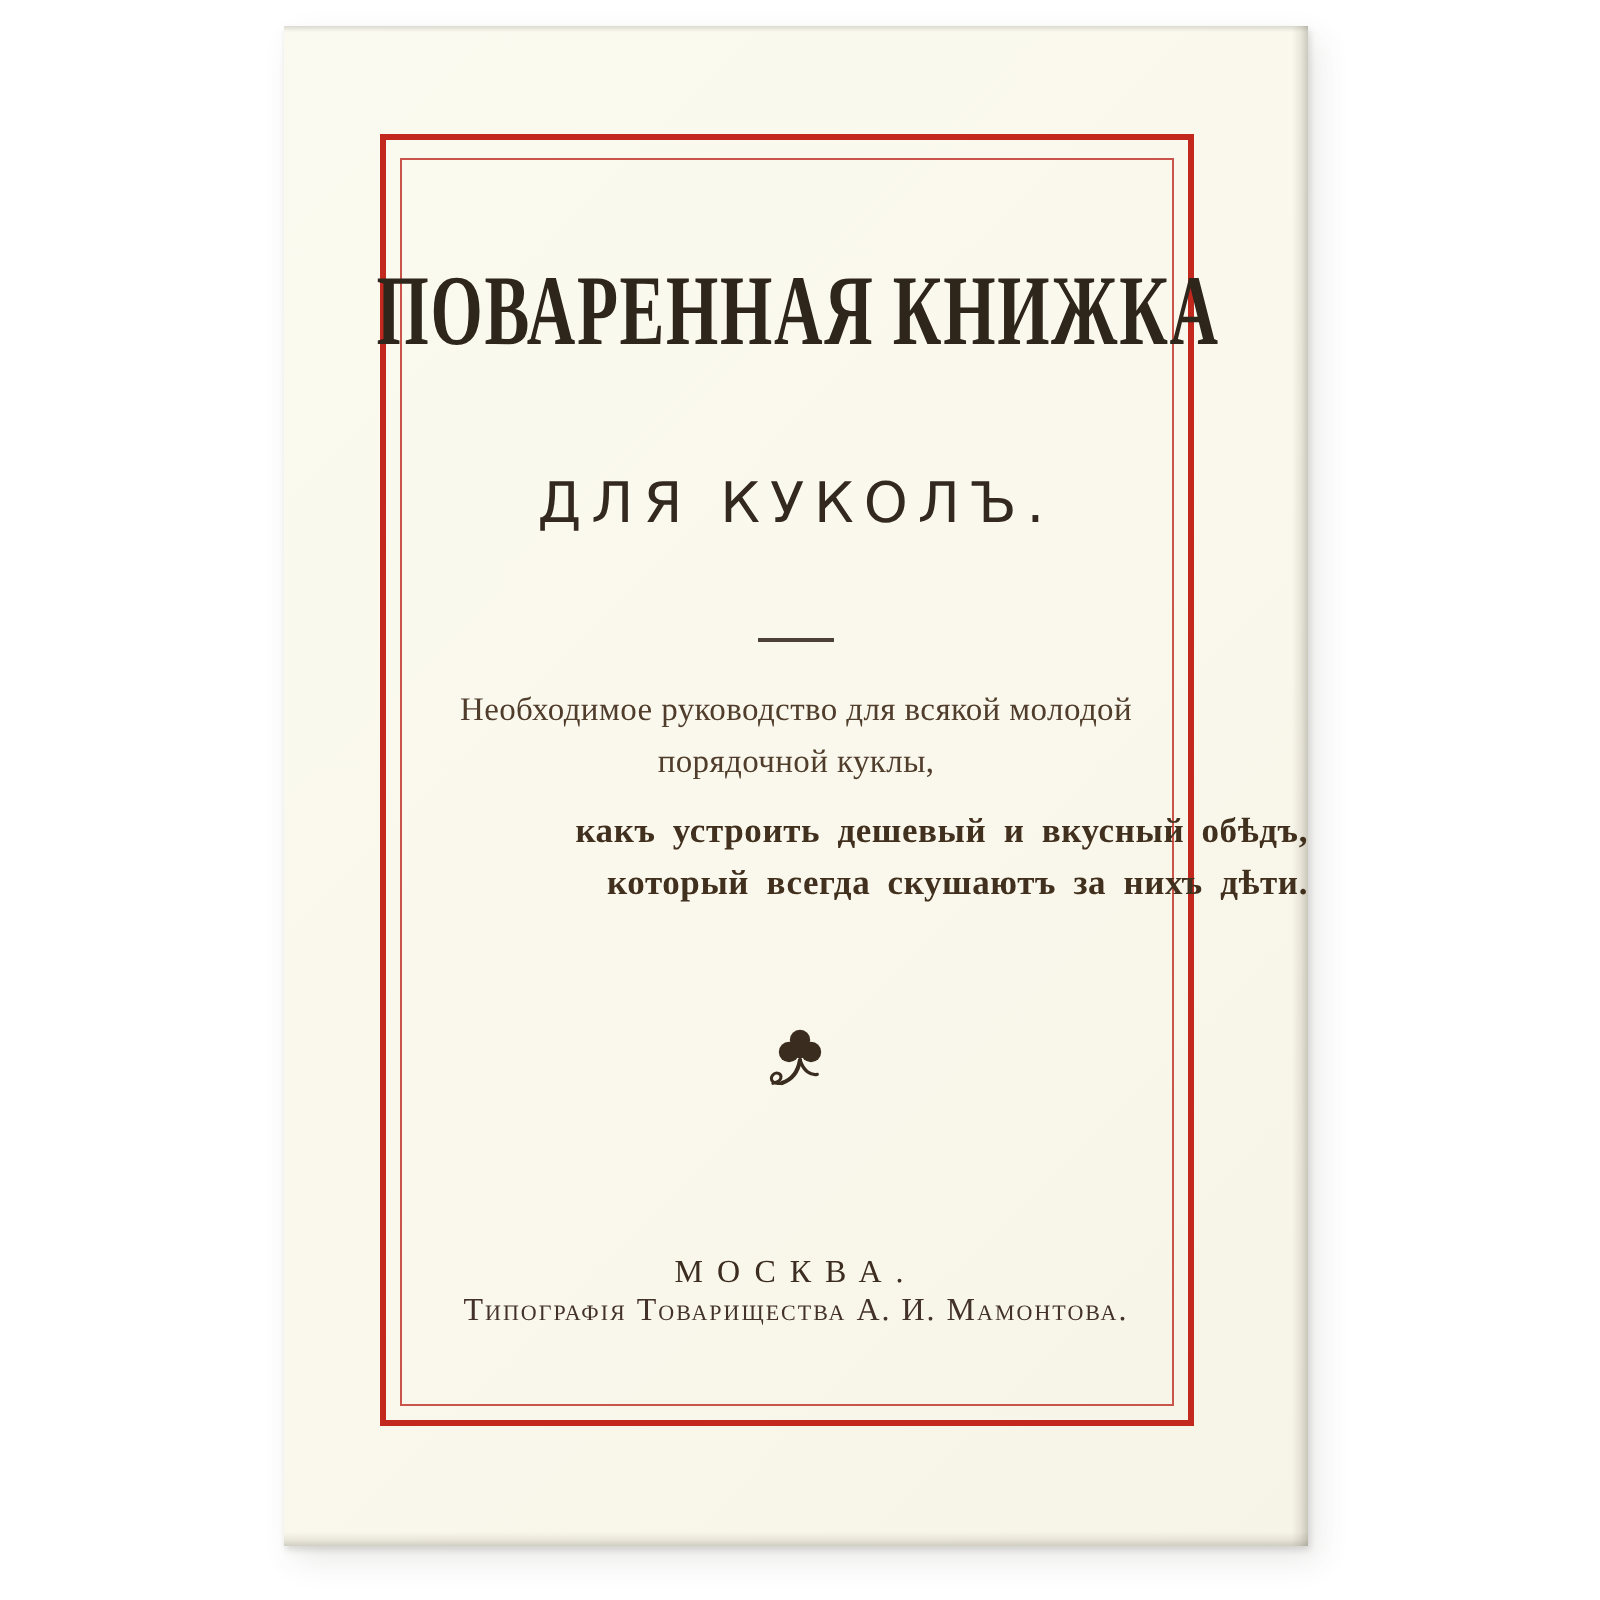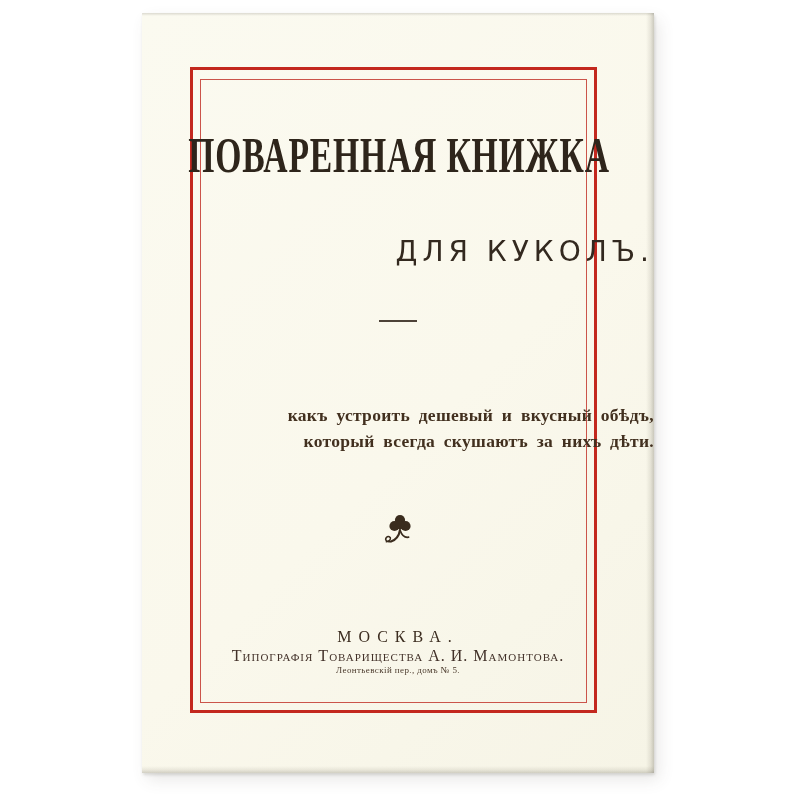--- a/index.html
+++ b/index.html
@@ -23,21 +23,21 @@
     border:1.5px solid #cb544a;box-sizing:border-box;}
 
   .abs{position:absolute;left:0;right:0;text-align:center;}
 
   .title{top:122px;color:#2e251b;font-weight:700;font-size:41px;line-height:1;
     white-space:nowrap;}
   .title .squeeze{display:inline-block;transform:scale(.82,1.22);transform-origin:50% 50%;
     letter-spacing:1px;}
 
   .subtitle{top:222px;font-family:"DejaVu Sans", sans-serif;font-size:28px;color:#33291f;
-    letter-spacing:5px;white-space:nowrap;text-align:right;}
+    letter-spacing:5px;white-space:nowrap;}
 
   .divider{top:295px;}
   .divider .rule{display:inline-block;width:38px;height:2.4px;background:#4d4238;}
 
   .lead{top:329px;font-size:16.5px;line-height:1.55;color:#503d2c;letter-spacing:.2px;}
   .lead .inner{display:inline-block;max-width:400px;}
 
   .lead2{top:389px;font-size:17.5px;font-weight:700;line-height:1.5;color:#42301f;
     letter-spacing:.3px;word-spacing:4px;text-align:right;}
   .lead2 .inner{display:inline-block;max-width:420px;}
@@ -64,20 +64,23 @@
     <div class="abs title">
       <span class="squeeze">ПОВАРЕННАЯ КНИЖКА</span>
     </div>
 
     <div class="abs subtitle">ДЛЯ КУКОЛЪ.</div>
 
     <div class="abs divider">
       <span class="rule"></span>
     </div>
 
+    <div class="abs lead">
+      <span class="inner">Необходимое руководство для всякой молодой порядочной куклы,</span>
+    </div>
 
     <div class="abs lead2">
       <span class="inner">какъ устроить дешевый и вкусный обѣдъ, который всегда скушаютъ за нихъ дѣти.</span>
     </div>
 
     <div class="abs ornament">
       <svg width="34" height="38" viewBox="0 0 34 38" aria-hidden="true">
         <g fill="#3a2c1e">
           <circle cx="19" cy="9" r="5.1"></circle>
           <circle cx="13.5" cy="15" r="5.1"></circle>
@@ -87,15 +90,14 @@
         <g stroke="#3a2c1e" fill="none" stroke-linecap="round">
           <path d="M19 19 C 18 25, 14.5 29, 10 30.5" stroke-width="2.1"></path>
           <path d="M10 30.5 c -4.2 1.2 -6.5 -1.8 -4.6 -4 c 1.7 -2 4.6 -0.7 4 1.6 c -0.5 1.8 -2.6 2.2 -4 2.6" stroke-width="1.5"></path>
           <path d="M19 19 c 1.8 5.5 5.2 7.8 8.6 7.2" stroke-width="1.7"></path>
         </g>
       </svg>
     </div>
 
     <div class="abs moscow">МОСКВА.</div>
     <div class="abs printer">Типографія Товарищества А. И. Мамонтова.</div>
-    <div class="abs address">Леонтьевскій пер., домъ № 5.</div>
   </div>
 </div>
 
 </body></html>

